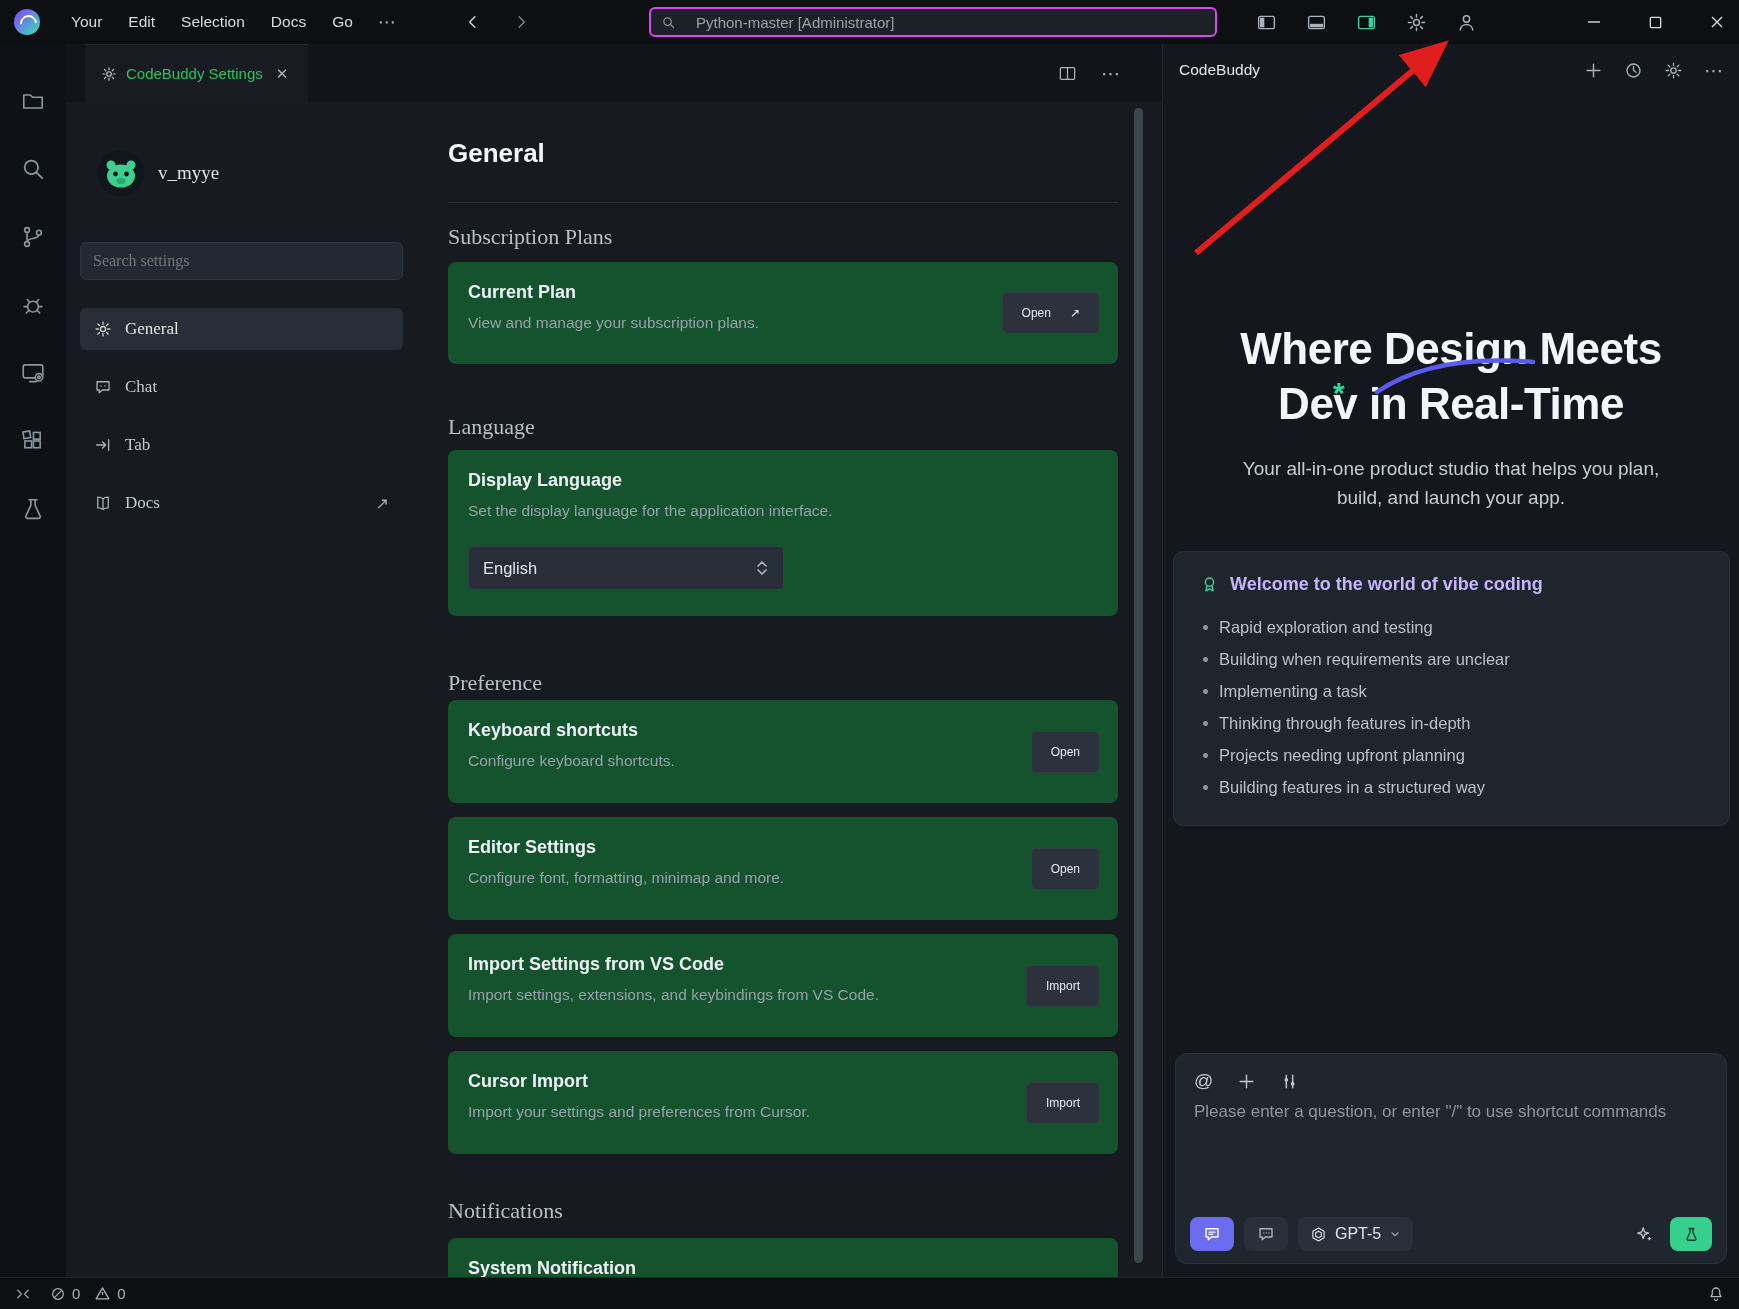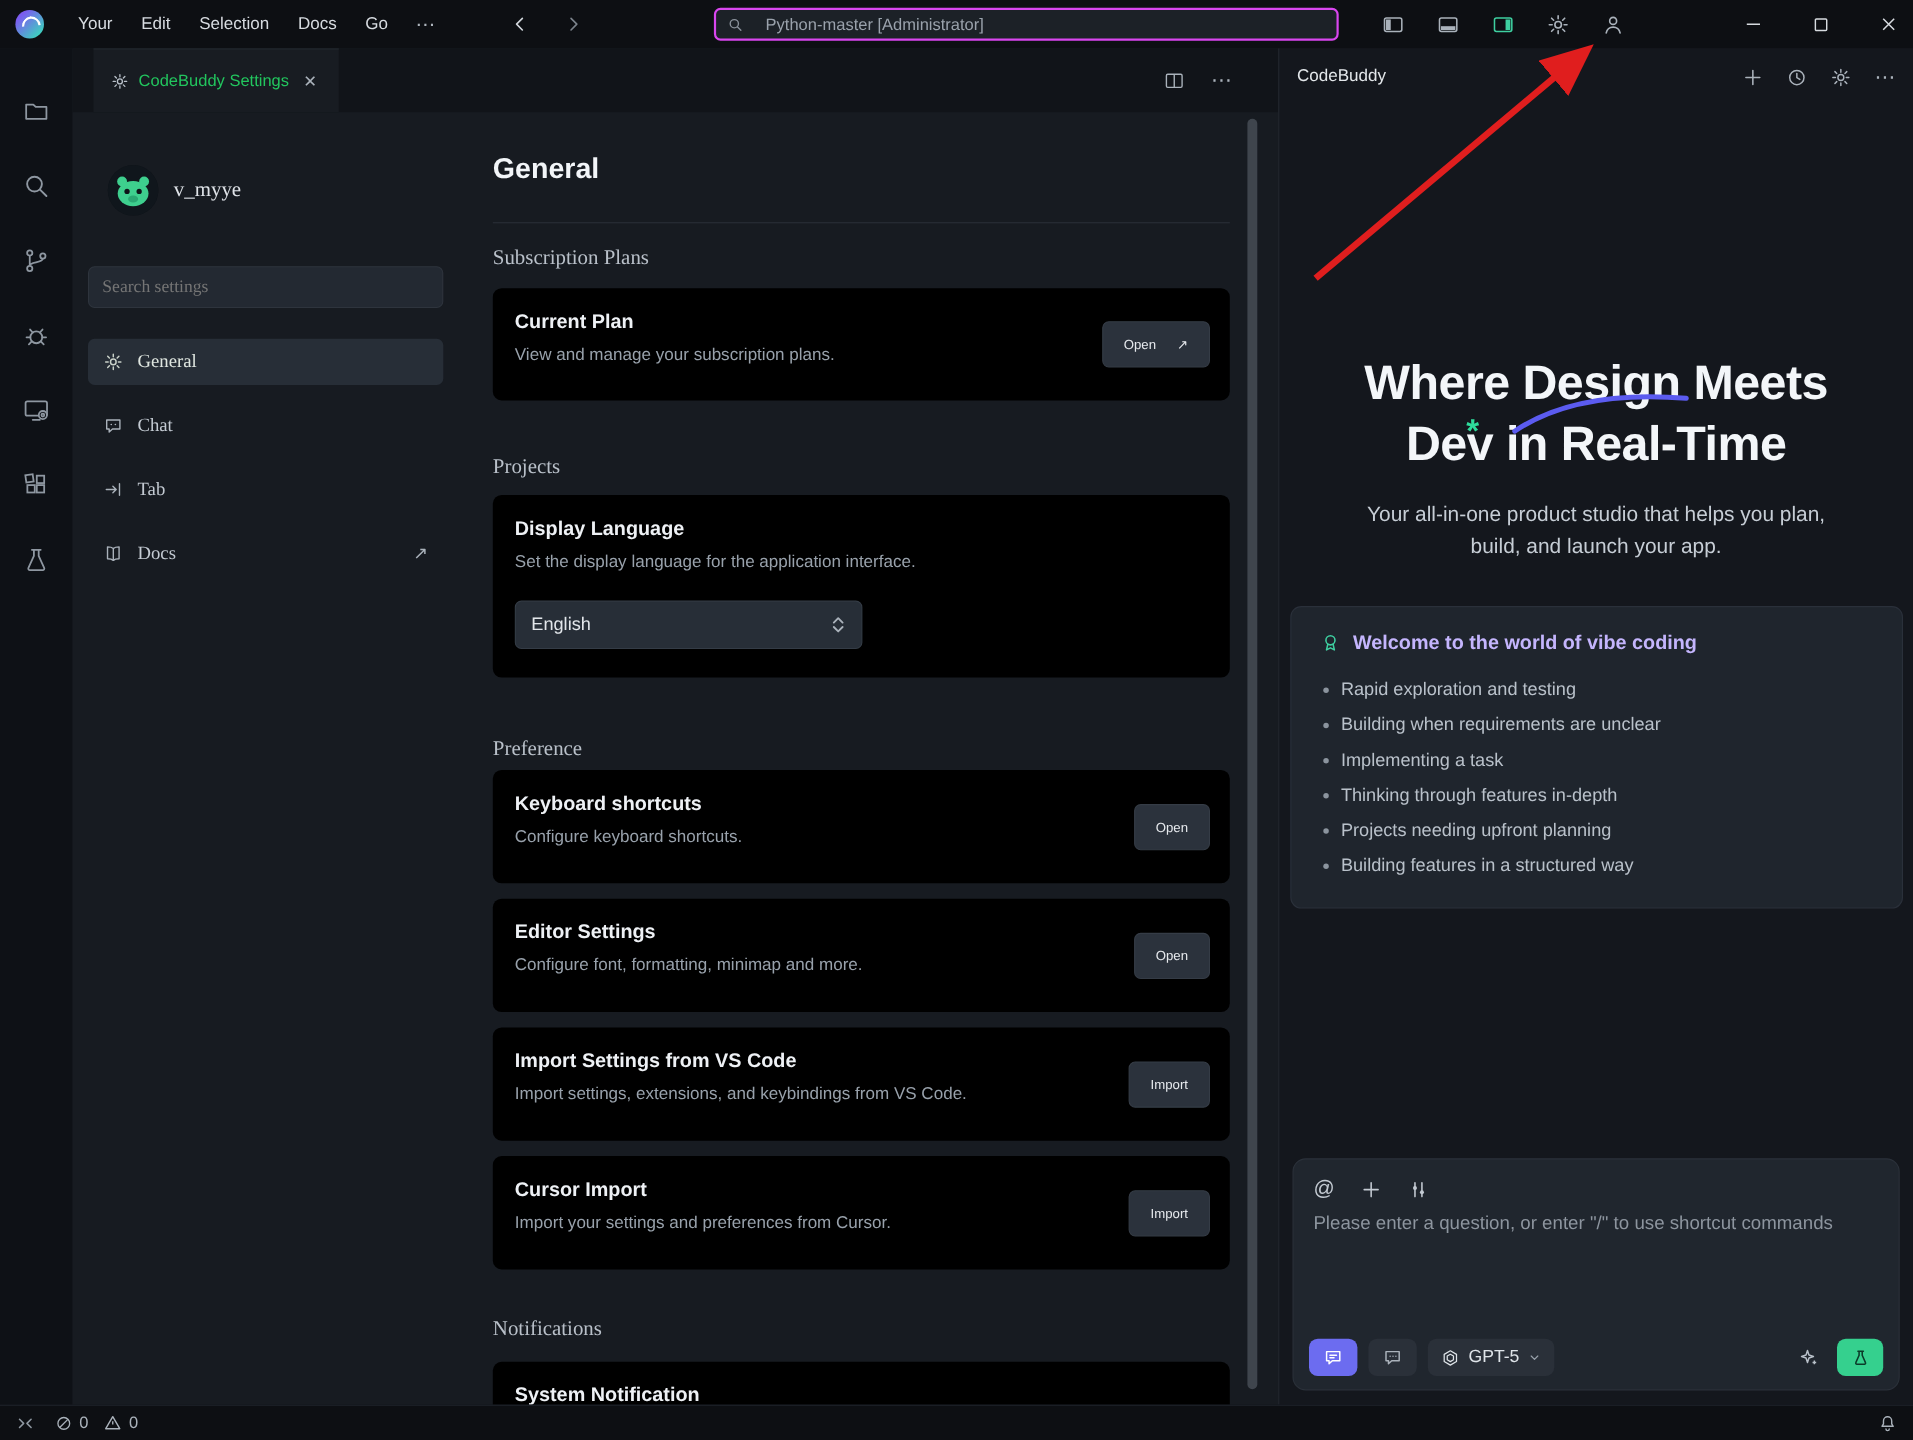--- a/index.html
+++ b/index.html
@@ -47,22 +47,22 @@
   .s-nav { position:absolute; left:14px; top:206px; width:323px; display:flex; flex-direction:column; gap:16px; }
   .s-nav-item { height:42px; border-radius:6px; display:flex; align-items:center; padding:0 14px; gap:13px; cursor:pointer; color:#c3cad2; }
   .s-nav-item.selected { background:#272e37; color:#dfe6e0; }
   .s-nav-label { font-family:"Liberation Serif", serif; font-size:17px; }
   .s-nav-ext { margin-left:auto; color:#aab2bb; font-size:16px; }
 
   
   .settings-main { position:absolute; left:382px; top:0; width:670px; bottom:0; }
   .sm-title { position:absolute; top:36px; left:0; font-size:26px; font-weight:700; color:#f2f5f8; }
   .sm-divider { position:absolute; top:100px; left:0; width:100%; height:1px; background:#2a2f37; }
-  .sec-heading { position:absolute; left:0; font-family:"Liberation Serif", serif; font-size:19px; color:#b9c0c9; }
-  .card { position:absolute; left:0; width:100%; background:#000000; border-radius:8px;text-decoration:underline; }
+  .sec-heading { position:absolute; left:0; font-family:"Liberation Serif", serif; font-size:22px; color:#b9c0c9; }
+  .card { position:absolute; left:0; width:100%; background:#14532d; border-radius:8px;text-decoration:underline; }
   .c-title { position:absolute; left:20px; top:20px; font-size:18px; font-weight:700; color:#eef1f5; }
   .c-desc { position:absolute; left:20px; top:52px; font-size:15.5px; color:#98a1ab; }
   .c-btn { position:absolute; right:18px; top:50%; transform:translateY(-50%); height:42px; padding:16px 19px; background:#2b323c; border:1px solid #353c46; border-radius:6px; color:#e7eaee; font-size:12px; display:flex; align-items:center; gap:19px; cursor:pointer; font-family:"Liberation Sans",sans-serif; }
   .lang-select { position:absolute; left:20px; top:96px; width:316px; height:44px; background:#272e37; border:1px solid #343c46; border-radius:6px; display:flex; align-items:center; padding:0 14px; cursor:pointer; }
   .lang-value { font-size:16.5px; color:#e2e6ea; }
   .lang-chevrons { margin-left:auto; }
   .v-scrollbar { position:absolute; left:1068px; top:6px; width:9px; bottom:14px; }
   .v-thumb { position:absolute; top:0; width:9px; height:100%; background:#3f454d; border-radius:5px; cursor:pointer; }
 
   
@@ -333,21 +333,21 @@
         <div class="sec-heading" style="top:122px">Subscription Plans</div>
         <div class="card" style="top:160px;height:102px">
           <div class="c-title">Current Plan</div>
           <div class="c-desc">View and manage your subscription plans.</div>
           <button class="c-btn">
             <span>Open</span>
             <span>↗</span>
           </button>
         </div>
 
-        <div class="sec-heading" style="top:312px">Projects</div>
+        <div class="sec-heading" style="top:312px">Language</div>
         <div class="card" style="top:348px;height:166px">
           <div class="c-title">Display Language</div>
           <div class="c-desc">Set the display language for the application interface.</div>
           <div class="lang-select">
             <span class="lang-value">English</span>
             <span class="lang-chevrons">
               <svg width="14" height="18" viewBox="0 0 14 18" fill="none" stroke="#aab2bb" stroke-width="1.7" stroke-linecap="round" stroke-linejoin="round">
                   <path d="M3 7l4-4 4 4M3 11l4 4 4-4"></path>
                 </svg>
             </span>

